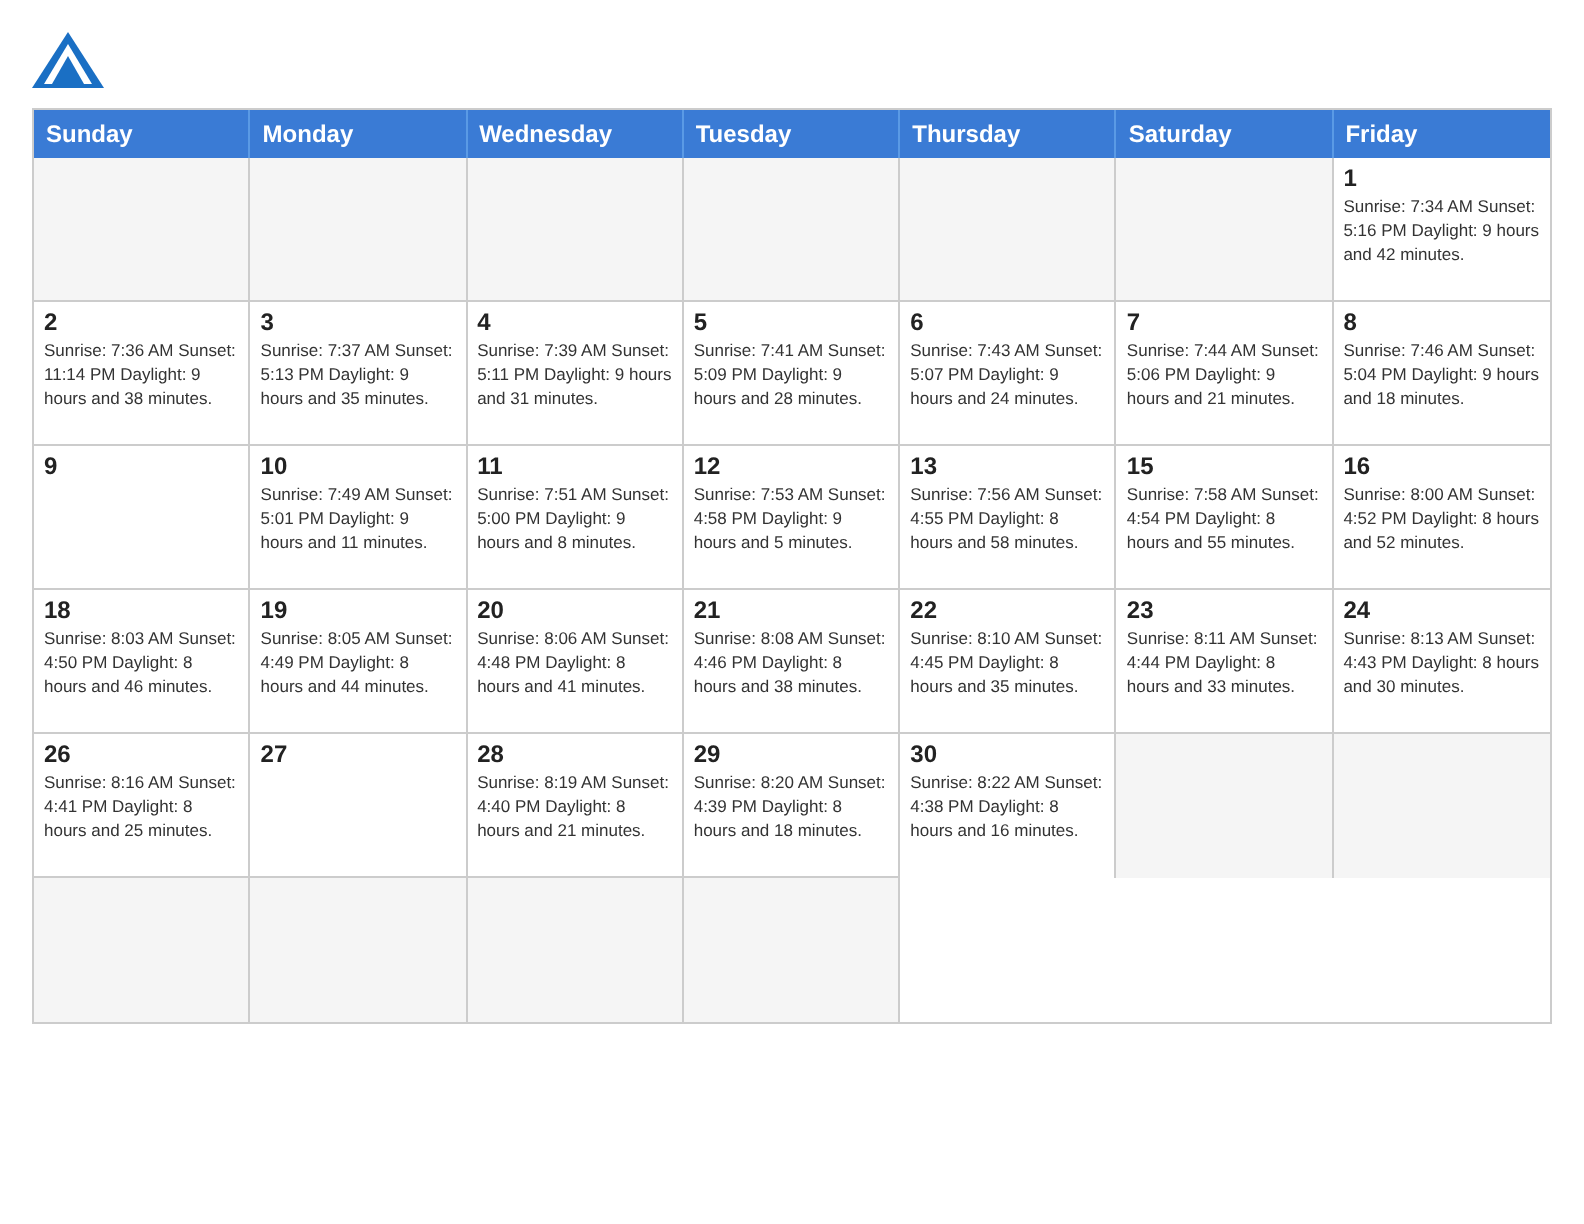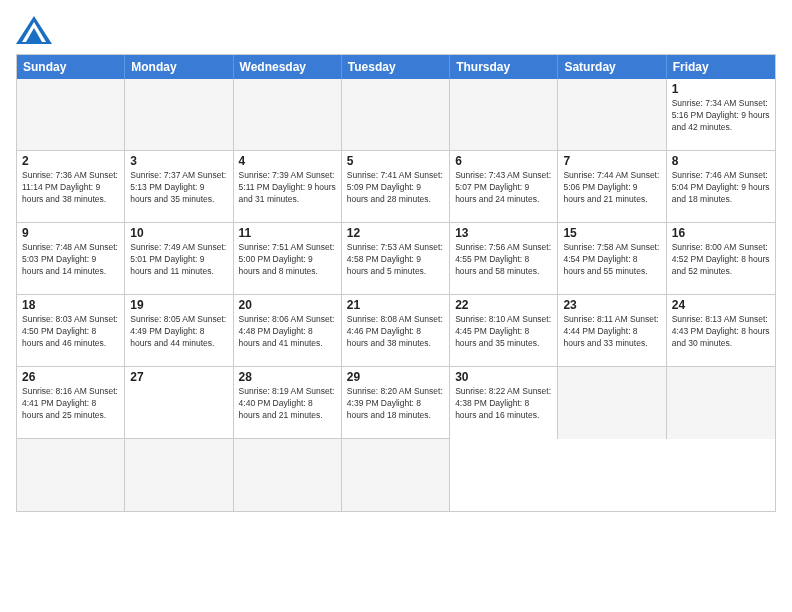--- a/index.html
+++ b/index.html
@@ -184,24 +184,20 @@
         </div>
         <div class="cal-cell">
           <span class="day-num">8</span>
           <div class="day-info">Sunrise: 7:46 AM
 Sunset: 5:04 PM
 Daylight: 9 hours
 and 18 minutes.</div>
         </div>
         <div class="cal-cell">
           <span class="day-num">9</span>
-          <div class="day-info">Sunrise: 7:48 AM
-Sunset: 5:03 PM
-Daylight: 9 hours
-and 14 minutes.</div>
         </div>
         <div class="cal-cell">
           <span class="day-num">10</span>
           <div class="day-info">Sunrise: 7:49 AM
 Sunset: 5:01 PM
 Daylight: 9 hours
 and 11 minutes.</div>
         </div>
         <div class="cal-cell">
           <span class="day-num">11</span>

